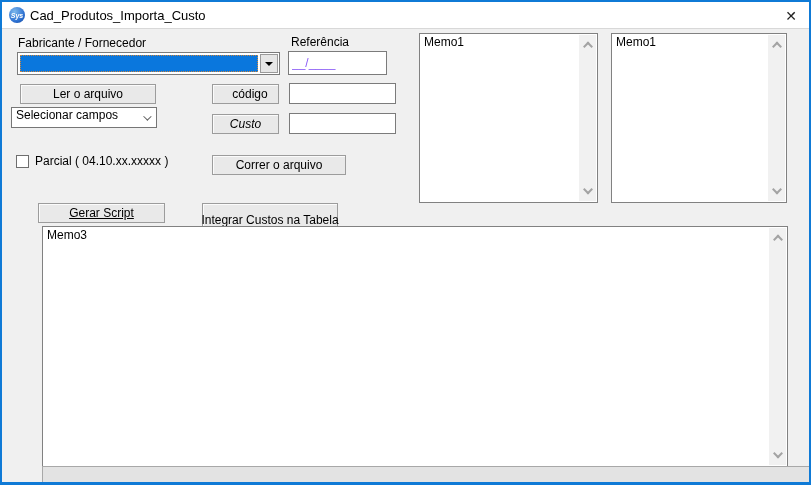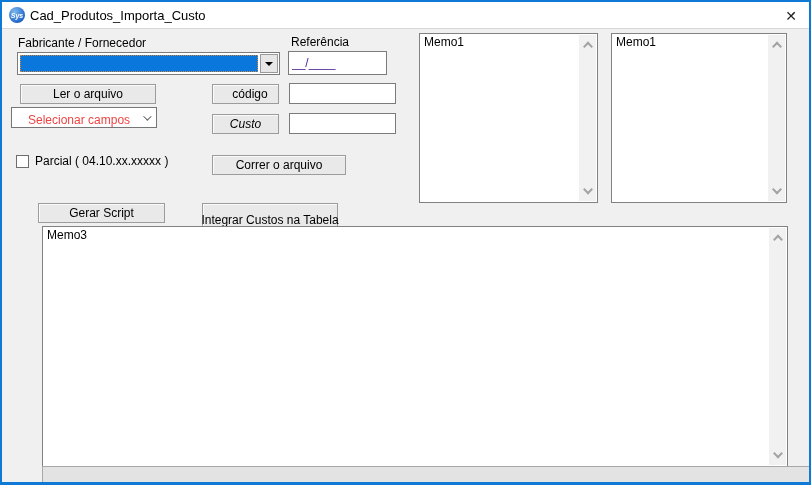--- a/index.html
+++ b/index.html
@@ -37,21 +37,21 @@
   
   .lbl { position:absolute; font-size:12px; color:#000; white-space:nowrap; }
   .btn {
     position:absolute; background:#e9e9e9; border:1px solid #9c9c9c;
     box-shadow: inset 1px 1px 0 #fbfbfb;
     font-family:"Liberation Sans", sans-serif; font-size:12px; color:#000;
     display:flex; align-items:center; justify-content:center; white-space:nowrap;
   }
   .edit {
     position:absolute; background:#fff; border:1px solid #7b7b7b;
-    font-family:"Liberation Sans", sans-serif; font-size:12px; color:#4c1d95;
+    font-family:"Liberation Sans", sans-serif; font-size:12px; color:#8b5cf6;
     padding:0 3px; outline:none;
   }
 
   
   .combo-classic {
     position:absolute; left:15px; top:50px; width:263px; height:23px;
     background:#fff; border:1px solid #7b7b7b; padding:2px;
   }
   .combo-sel {
     position:absolute; left:2px; top:2px; bottom:2px; right:21px;
@@ -64,22 +64,22 @@
   }
   .tri-down {
     width:0; height:0; border-left:4px solid transparent;
     border-right:4px solid transparent; border-top:4px solid #000;
   }
 
   
   .combo-flat {
     position:absolute; left:9px; top:105px; width:146px; height:21px;
     background:#fff; border:1px solid #767676;
-    font-size:12px; color:#ef4444; padding-left:16px;
-    display:flex; align-items:flex-end;
+    font-size:12px; color:#000000; padding-left:4px;
+    display:flex; align-items:flex-start;
   }
   .combo-flat .chev-sm {
     position:absolute; right:7px; top:7px; width:6px; height:6px;
     border-right:1.5px solid #5f5f5f; border-bottom:1.5px solid #5f5f5f;
     transform:rotate(45deg) translateY(-2px);
   }
 
   
   .checkbox-row {
     position:absolute; left:14px; top:152px; display:flex; align-items:flex-end;
@@ -148,21 +148,21 @@
   <button class="btn" style="left:210px; top:112px; width:67px; height:20px;font-style:italic;">Custo</button>
   <input class="edit" style="left: 287px; top: 111px; width: 107px; height: 21px;" value="">
 
   <label class="checkbox-row">
     <span class="cb-box"></span>
     <span>Parcial ( 04.10.xx.xxxxx )</span>
   </label>
 
   <button class="btn" style="left:210px; top:153px; width:134px; height:20px;">Correr o arquivo</button>
 
-  <button class="btn" style="left:36px; top:201px; width:127px; height:20px;">Gerar Script</button>
+  <button class="btn" style="left:36px; top:201px; width:127px; height:20px;text-decoration:underline;">Gerar Script</button>
 
   <button class="btn" style="left:200px; top:201px; width:136px; height:33px;">Integrar Custos na Tabela</button>
 
   <div class="memo" style="left:417px; top:31px; width:179px; height:170px;">
     <div class="memo-text">Memo1</div>
     <div class="vscroll">
       <span class="chev up"></span>
       <span class="chev down"></span>
     </div>
   </div>

